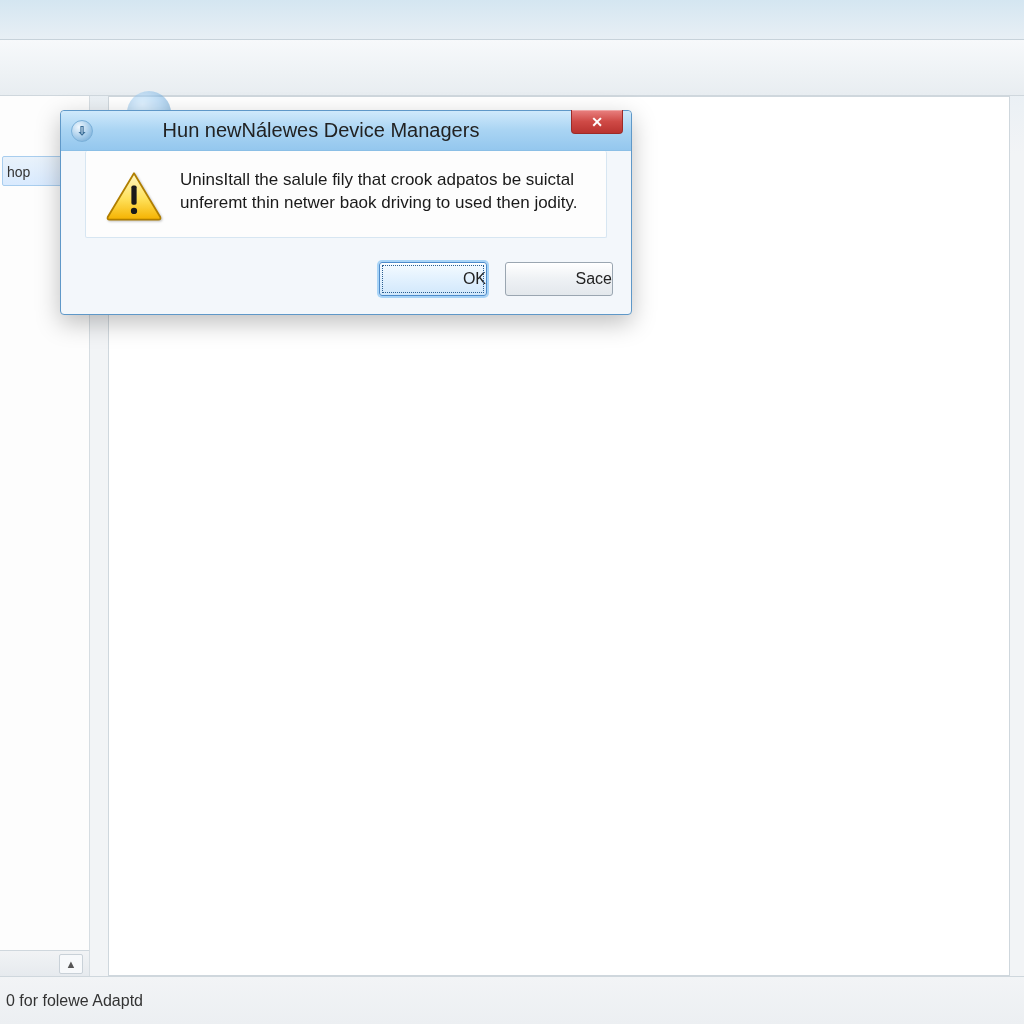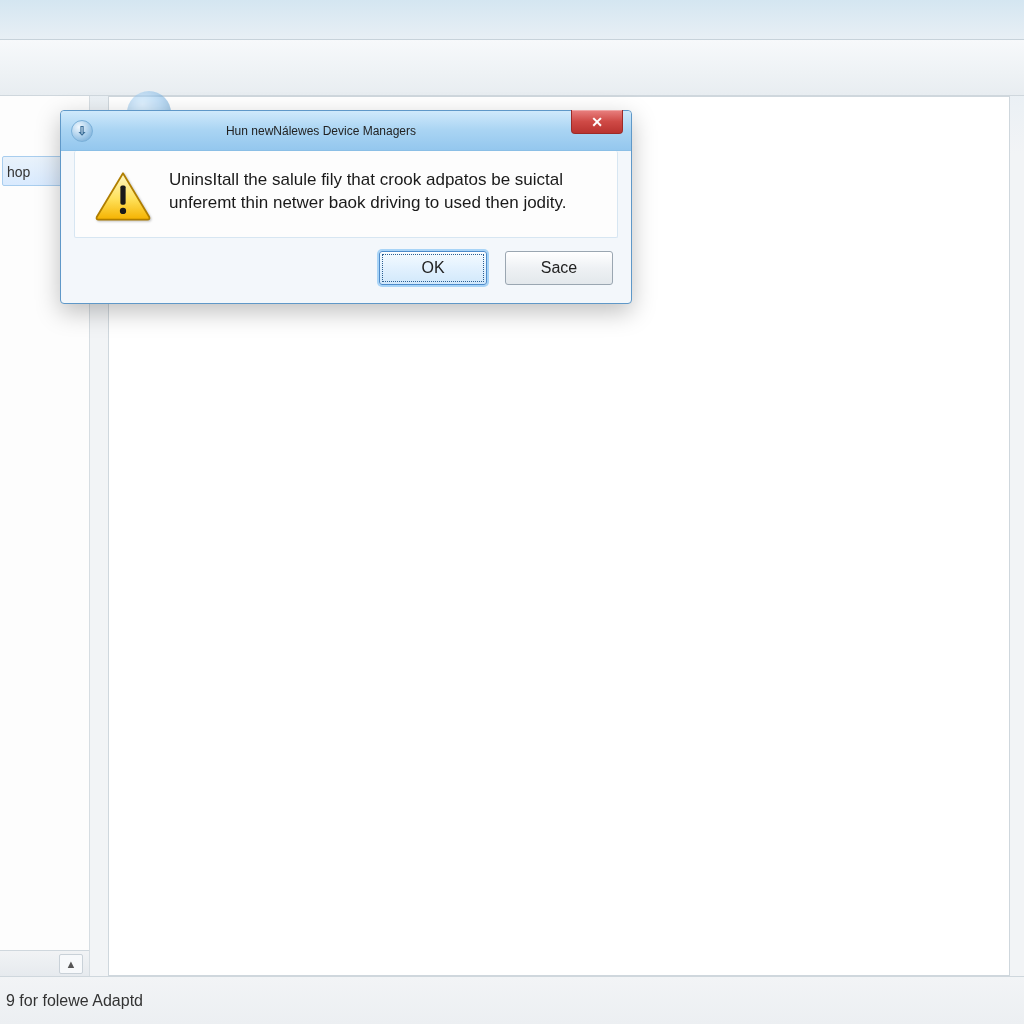--- a/index.html
+++ b/index.html
@@ -91,39 +91,39 @@
   }
   .dialog-titlebar .sys-icon {
     width: 22px; height: 22px; margin: 0 10px;
     border-radius: 50%;
     background: radial-gradient(circle at 35% 30%, #f0f8ff, #9fc8e8 60%, #6aa2cf);
     border: 1px solid #7ab0d9;
     display: flex; align-items: center; justify-content: center;
     font-size: 12px; color: #3a6d96; font-weight: bold;
   }
   .dialog-titlebar .title-text {
-    flex: 1; text-align: center; font-size: 12px; color: #222;
+    flex: 1; text-align: center; font-size: 20px; color: #222;
     padding-right: 92px;
   }
   .dialog-titlebar .close-btn {
     position: absolute; top: -1px; right: 8px; width: 52px; height: 24px;
     background: linear-gradient(to bottom, #e98180, #cf4a46 50%, #b93330);
     border: 1px solid #9c2b28; border-top: none;
     border-radius: 0 0 4px 4px;
     display: flex; align-items: center; justify-content: center;
     box-shadow: inset 0 1px 0 rgba(255,255,255,0.3);
   }
   .dialog-titlebar .close-btn span {
     color: #fff; font-size: 14px; font-weight: bold; line-height: 1;
   }
 
   .dialog-body {
     background: #fdfdfd;
     border: 1px solid #d7e6f2; border-top: none;
-    margin: 13px; margin-top: 0;
+    margin: 24px; margin-top: 0;
     border-radius: 2px;
     padding: 18px 20px 16px 20px;
     display: flex; gap: 18px;
   }
   .warning-tri {
     width: 56px; height: 50px; flex: 0 0 56px; position: relative; margin-top: 2px;
   }
   .warning-tri svg { width: 56px; height: 50px; filter: drop-shadow(1px 1px 1px rgba(0,0,0,0.25)); }
   .dialog-msg {
     font-size: 17px; color: #1a1a1a; line-height: 1.35;
@@ -134,20 +134,21 @@
     display: flex; justify-content: flex-end; gap: 18px;
   }
   .win-btn {
     min-width: 108px; height: 34px;
     border: 1px solid #9aa6b1;
     border-radius: 3px;
     background: linear-gradient(to bottom, #ffffff, #eef1f4 50%, #e3e8ec);
     font-size: 16px; color: #222;
     box-shadow: inset 0 1px 0 #fff;
     cursor: default;
+    text-align: right;
   }
   .win-btn.default {
     border: 1px solid #4d8bca;
     outline: 1px dotted #2a5d90;
     outline-offset: -4px;
     background: linear-gradient(to bottom, #f5fbff, #e2f1fe 50%, #d1e8fb);
     box-shadow: 0 0 0 2px #a8d4f7, inset 0 1px 0 #fff;
   }
 </style>
 </head>
@@ -171,21 +172,21 @@
       <span>▲</span>
     </div>
   </div>
 </div>
 
 <div class="main-pane">
   <div class="corner-icon"></div>
 </div>
 
 <div class="status-bar">
-  <span>9 for folewe Adaptd</span>
+  <span>0 for folewe Adaptd</span>
 </div>
 
 <div class="dialog">
   <div class="dialog-titlebar">
     <div class="sys-icon">⇩</div>
     <div class="title-text">Hun newNálewes Device Managers</div>
     <div class="close-btn">
       <span>✕</span>
     </div>
   </div>

